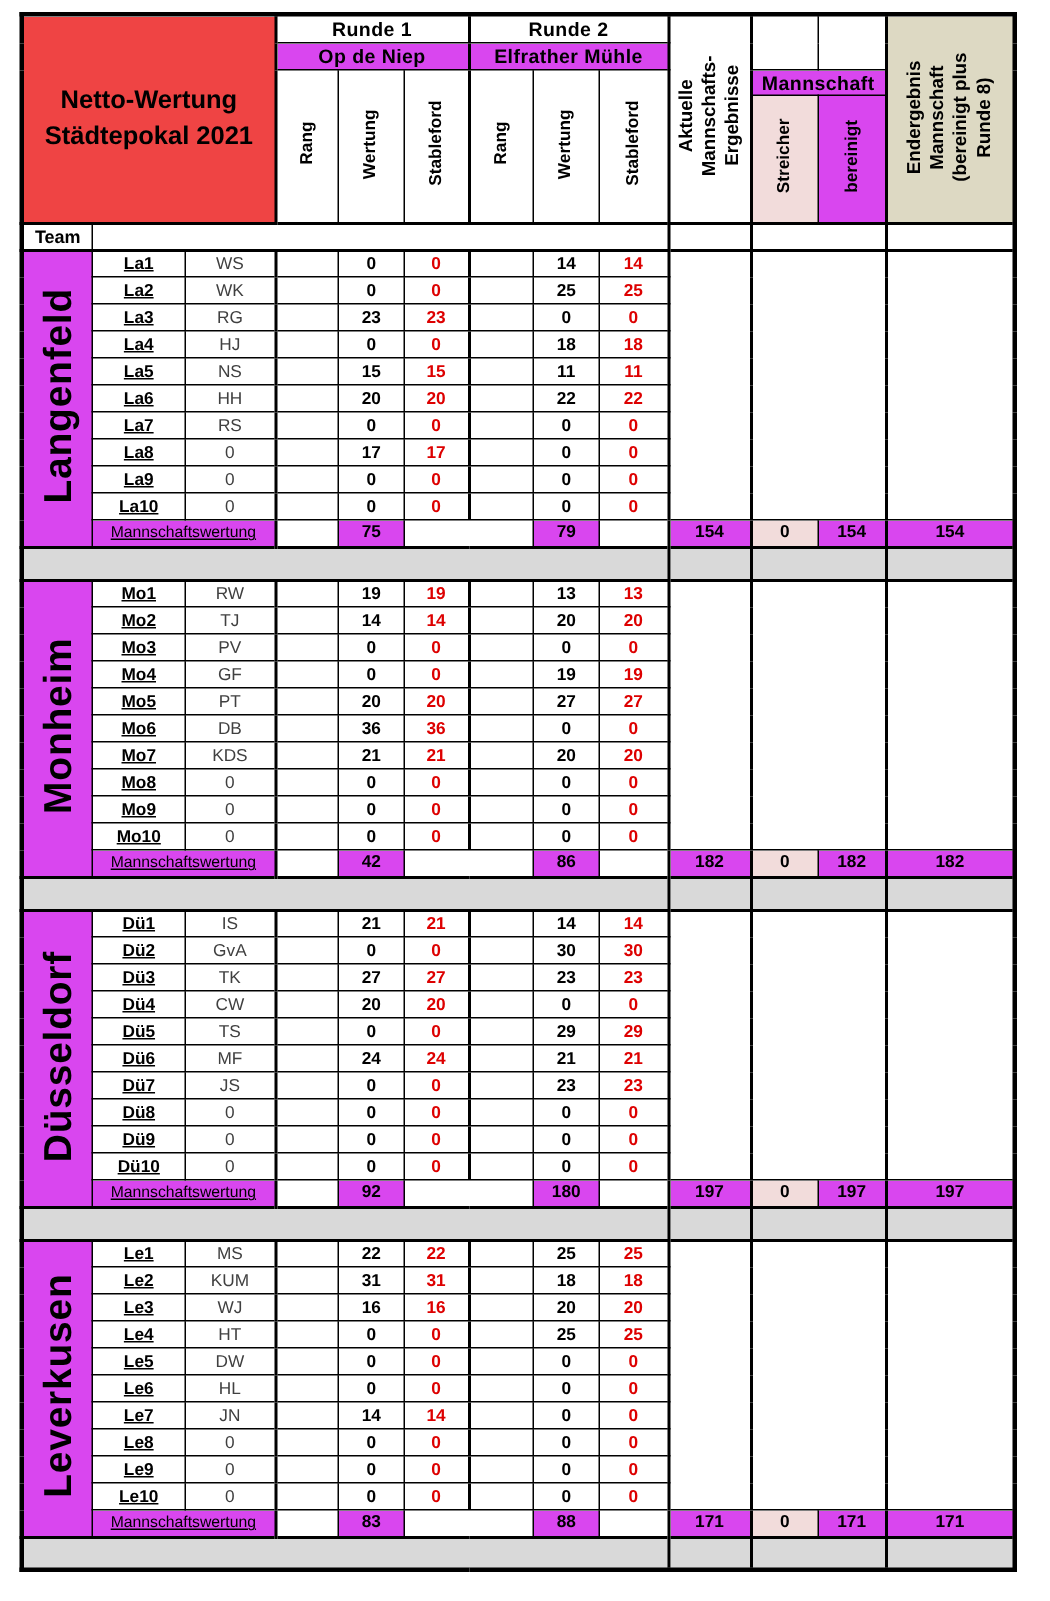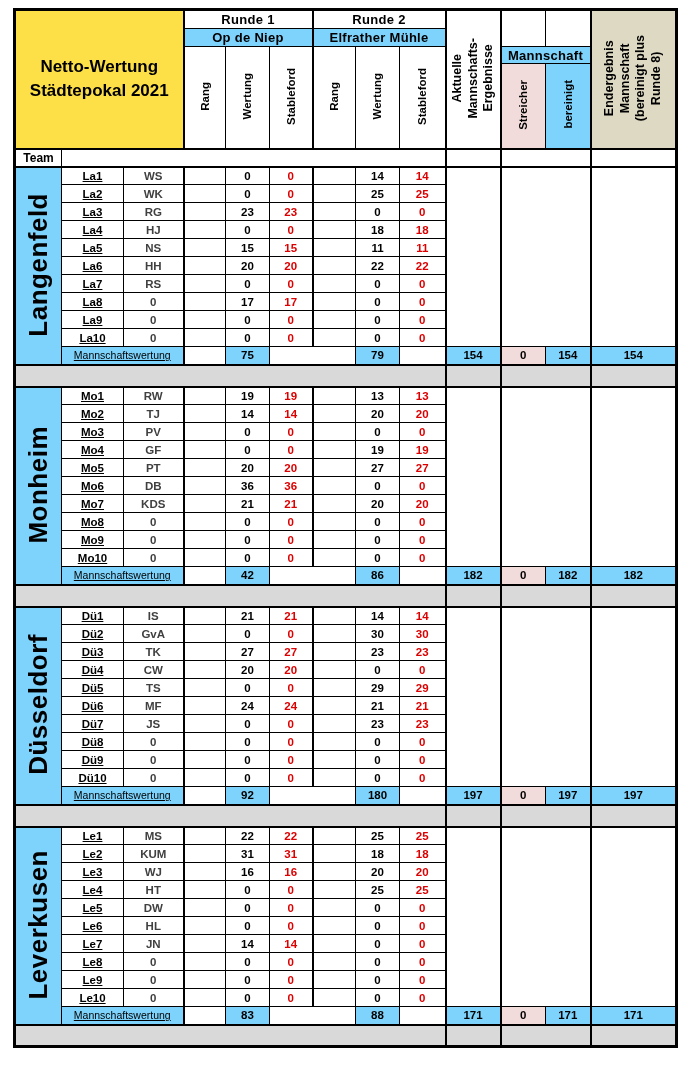--- a/index.html
+++ b/index.html
@@ -3,32 +3,32 @@
 <meta charset="utf-8">
 <style>
   html,body{margin:0;padding:0;background:#fff;width:700px;height:1067px;overflow:hidden;
     font-family:"Liberation Sans",sans-serif;}
   .sheet{padding:8px 0 0 13px;}
   table{border-collapse:collapse;table-layout:fixed;border:3px solid #000;background:#fff;}
   td{border:1px solid #000;padding:0;margin:0;text-align:center;vertical-align:middle;
      font-weight:bold;font-size:11.5px;color:#000;overflow:hidden;}
   .bl2{border-left-width:2px;}
   .bb2{border-bottom-width:2px;}
-  .yellow{background:#7dd3fc;}
+  .yellow{background:#d946ef;}
   .pink{background:#f2dcdb;}
   .tan{background:#ddd9c3;}
-  .gray-head{background:#fde047;font-size:17px;line-height:1.4;white-space:pre-line;}
+  .gray-head{background:#ef4444;font-size:17px;line-height:1.4;white-space:pre-line;}
   .bandhead{font-size:13px;letter-spacing:.3px;}
   .vert{writing-mode:vertical-rl;transform:rotate(180deg);display:inline-block;
         white-space:pre-line;line-height:1.25;}
   .colhead{font-size:11.5px;font-weight:bold;}
   .wide{font-size:12.5px;}
   .tname{font-size:26px;font-weight:bold;letter-spacing:.5px;}
   .code{font-size:11.5px;text-decoration:underline;}
-  .init{font-weight:bold;color:#404040;}
+  .init{font-weight:normal;color:#404040;}
   .red{color:#dd0000;}
   .mwlabel{font-weight:normal;font-size:10.5px;text-decoration:underline;}
   tr.sep td{background:#d9d9d9;border-top-width:2px;border-bottom-width:2px;}
   tr.prow,tr.trow{height:18px;}
   tr.sep{height:22px;}
 </style>
 </head>
 <body>
 
 <div class="sheet">

